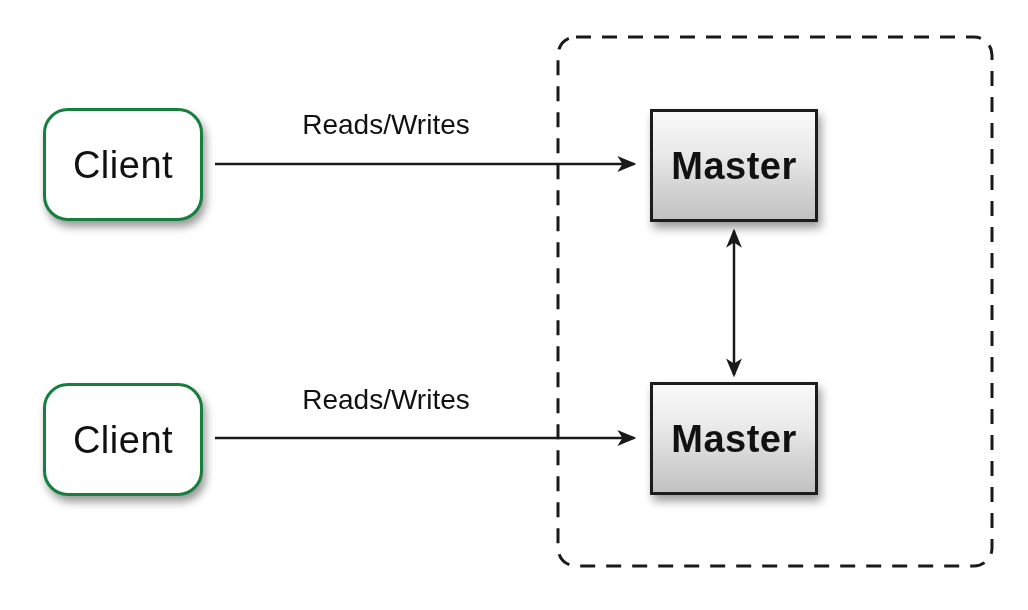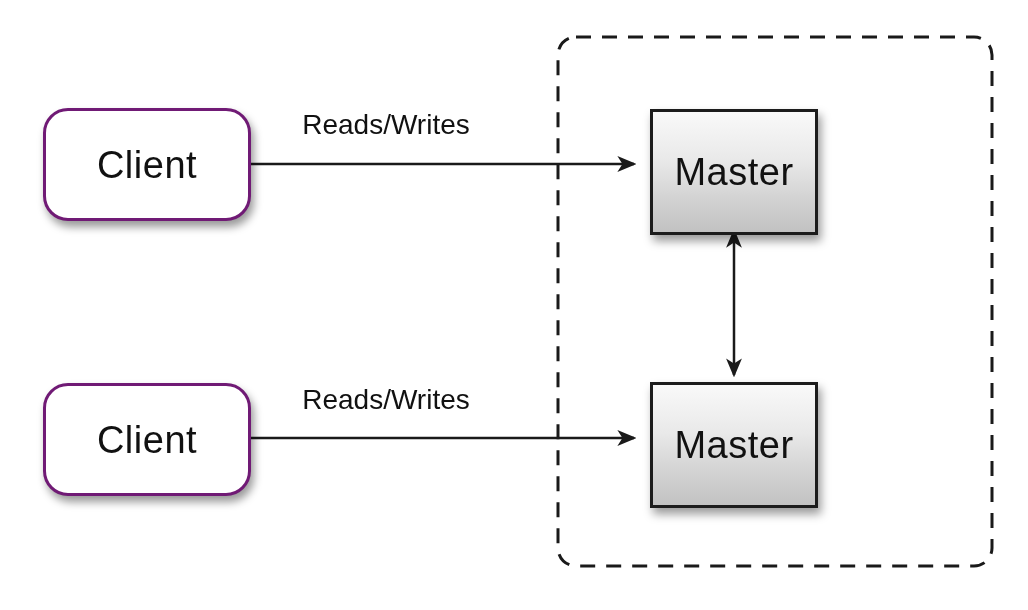--- a/index.html
+++ b/index.html
@@ -28,33 +28,34 @@
     position: absolute;
     box-sizing: border-box;
     display: flex;
     align-items: center;
     justify-content: center;
     font-size: 38px;
     line-height: 1;
     letter-spacing: 0.5px;
   }
   .client {
-    width: 208px;
+    width: 160px;
     height: 113px;
     background: #ffffff;
-    border: 3px solid #701a75;
+    border: 3px solid #15803d;
     border-radius: 25px;
     box-shadow: 3px 6px 9px rgba(0, 0, 0, 0.40);
   }
   .master {
     width: 168px;
-    height: 126px;
+    height: 113px;
     background: linear-gradient(180deg, #f9f9f9 0%, #e9e9e9 40%, #d4d4d4 70%, #c2c2c2 100%);
     border: 3px solid #1c1c1c;
     box-shadow: 3px 6px 9px rgba(0, 0, 0, 0.40);
+    font-weight: bold;
   }
   .client-top    { left: 43px;  top: 108px; }
   .client-bottom { left: 43px;  top: 383px; }
   .master-top    { left: 650px; top: 109px; }
   .master-bottom { left: 650px; top: 382px; }
   .edge-label {
     position: absolute;
     width: 300px;
     text-align: center;
     font-size: 28px;

